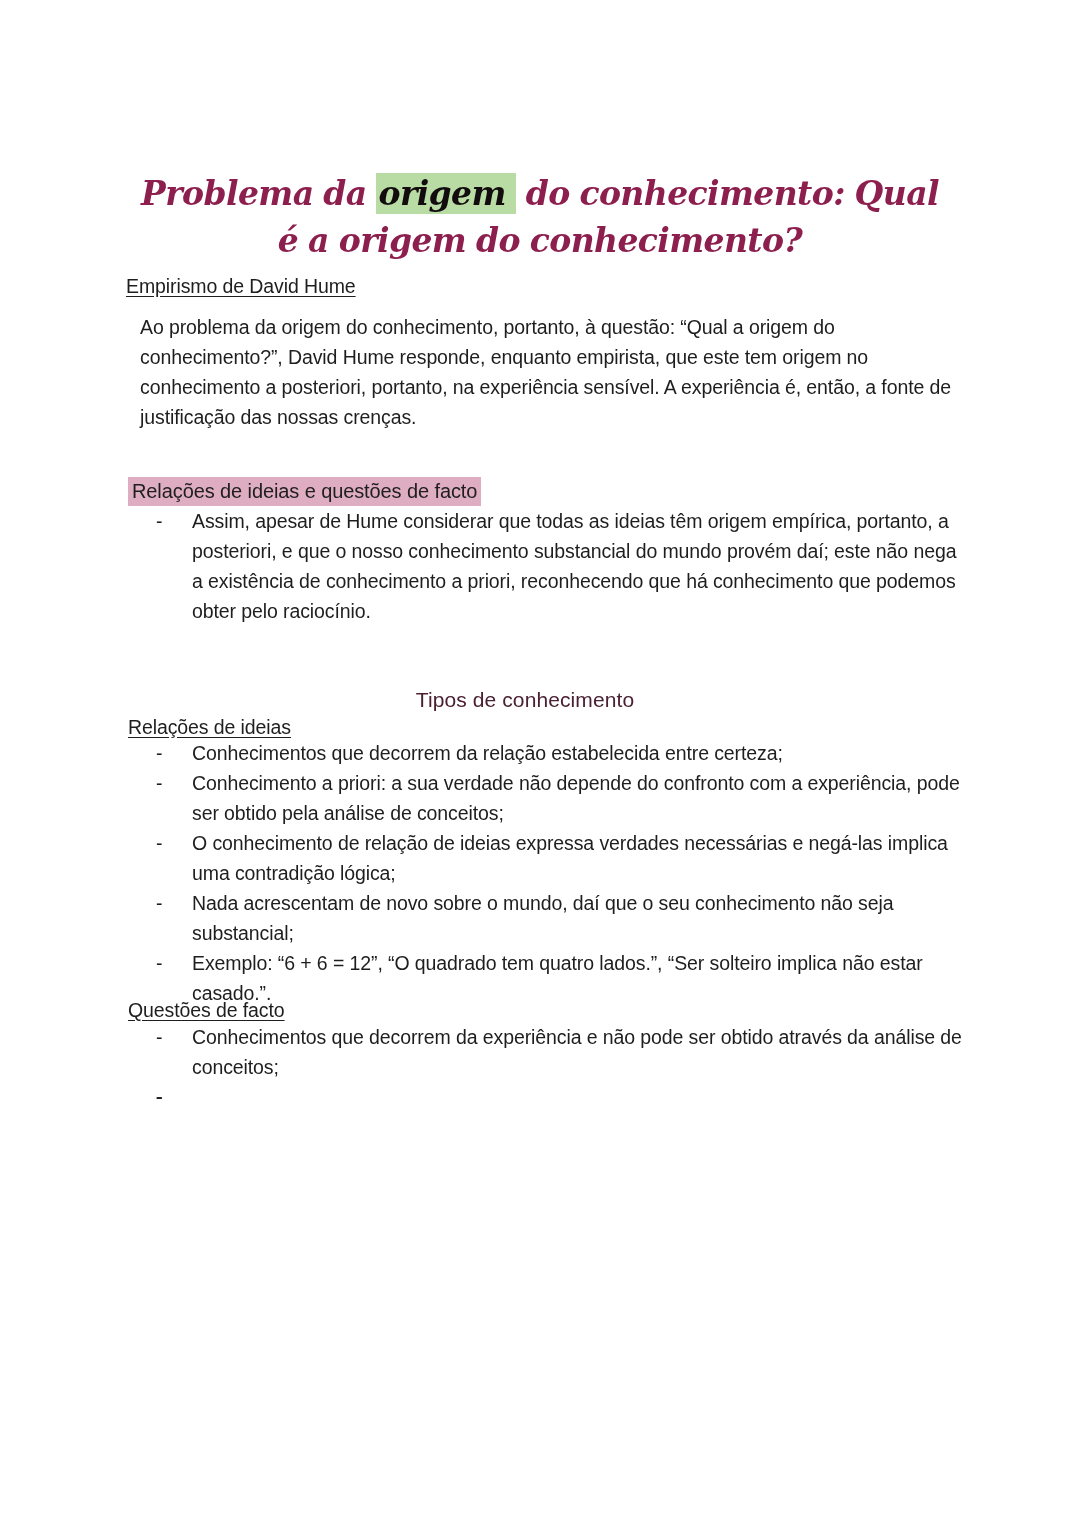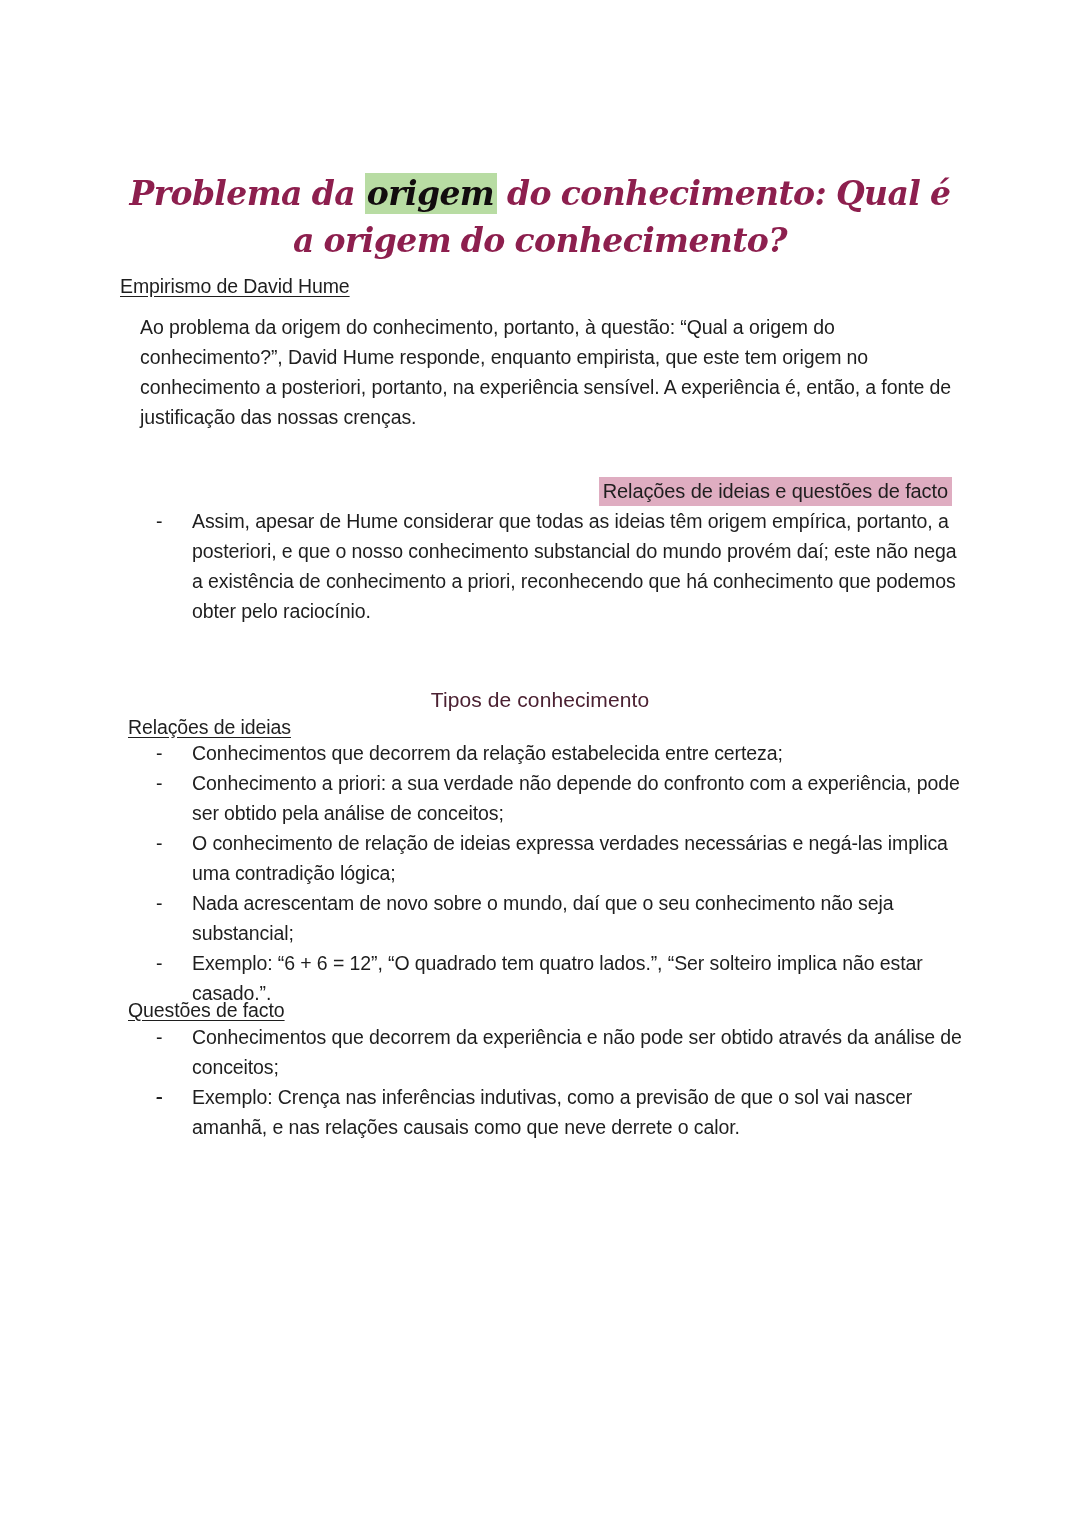--- a/index.html
+++ b/index.html
@@ -29,21 +29,21 @@
     font-style: italic;
     font-size: 33px;
     line-height: 47px;
     letter-spacing: -0.6px;
     color: #8d1f4e;
     word-spacing: -1px;
   }
   .doc-title .hl-green {
     background: #b8dca3;
     color: #120c0e;
-    padding: 1px 3px 1px 2px;
+    padding: 1px 10px 1px 2px;
   }
 
   
   .body-text {
     position: absolute;
     font-family: "Liberation Sans", sans-serif;
     font-size: 19.5px;
     line-height: 30px;
     color: #1e1e1e;
     letter-spacing: -0.1px;
@@ -59,37 +59,37 @@
     text-underline-offset: 3px;
     letter-spacing: -0.1px;
   }
 
   
   .pink-head-wrap {
     position: absolute;
     left: 128px;
     top: 477px;
     width: 824px;
-    text-align: right;
+    text-align: left;
   }
   .pink-head {
     display: inline-block;
     background: #dfadc1;
     color: #1e1e1e;
     font-family: "Liberation Sans", sans-serif;
     font-size: 20px;
     line-height: 29px;
     padding: 0 4px;
     letter-spacing: -0.1px;
   }
 
   
   .purple-head {
     position: absolute;
-    left: 128px;
+    left: 113px;
     width: 824px;
     text-align: center;
     font-family: "Liberation Sans", sans-serif;
     font-size: 21px;
     line-height: 30px;
     color: #4b2132;
     letter-spacing: 0.1px;
   }
 
   
@@ -118,21 +118,21 @@
 </style>
 </head>
 <body>
 
 <div class="page">
 
   <h1 class="doc-title">
     <span>Problema da </span><span class="hl-green">origem</span><span> do conhecimento: Qual é a origem do conhecimento?</span>
   </h1>
 
-  <div class="underline-head" style="left:120px; top:272px;">Empirismo de David Hume</div>
+  <div class="underline-head" style="left:126px; top:272px;">Empirismo de David Hume</div>
 
   <p class="body-text" style="left:128px; top:300px; width:832px; margin:12px;">Ao problema da origem do conhecimento, portanto, à questão: “Qual a origem do conhecimento?”, David Hume responde, enquanto empirista, que este tem origem no conhecimento a posteriori, portanto, na experiência sensível. A experiência é, então, a fonte de justificação das nossas crenças.</p>
 
   <div class="pink-head-wrap">
     <span class="pink-head">Relações de ideias e questões de facto</span>
   </div>
 
   <ul class="blist" style="left:128px; top:506px; width:832px;">
     <li>
       <span class="dash">-</span>
@@ -178,17 +178,16 @@
       <span class="dash">-</span>
     </li>
     <li>
       <span class="dash">-</span>
     </li>
     <li>
       <span class="dash">-</span>
     </li>
     <li>
       <span class="dash">-</span>
-      <span>Exemplo: Crença nas inferências indutivas, como a previsão de que o sol vai nascer amanhã, e nas relações causais como que neve derrete o calor.</span>
     </li>
   </ul>
 
 </div>
 
 </body></html>

